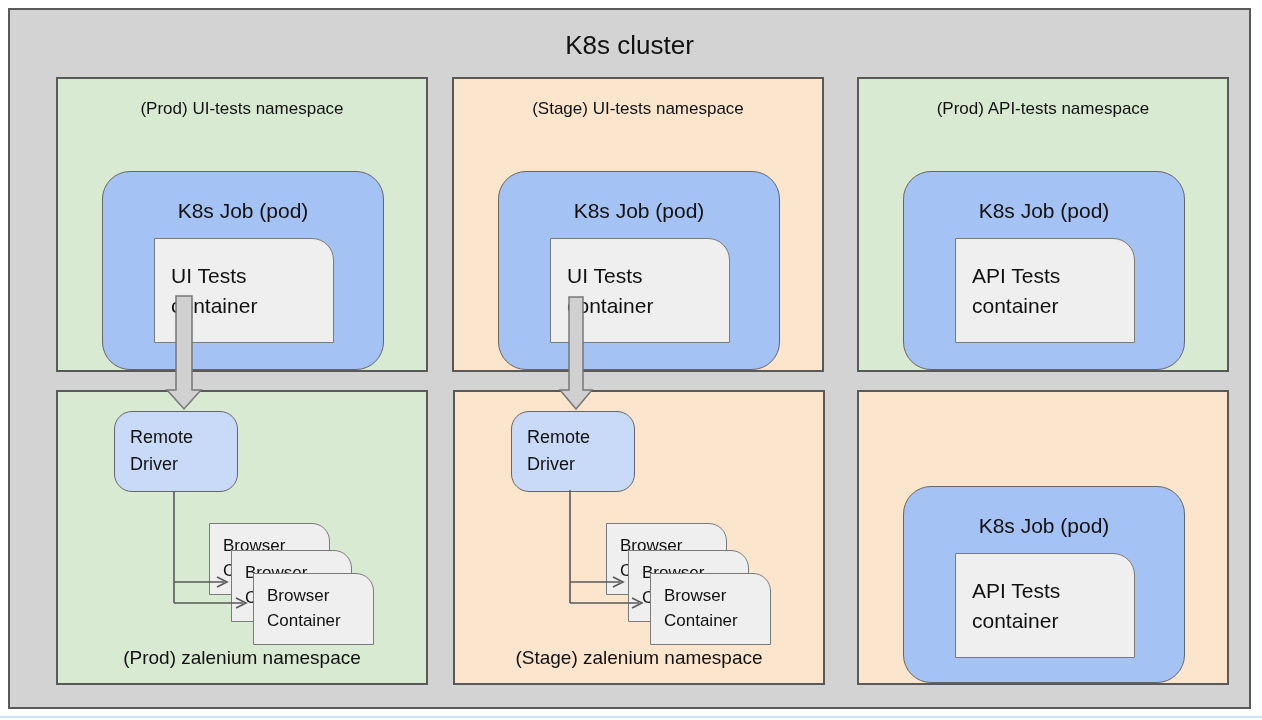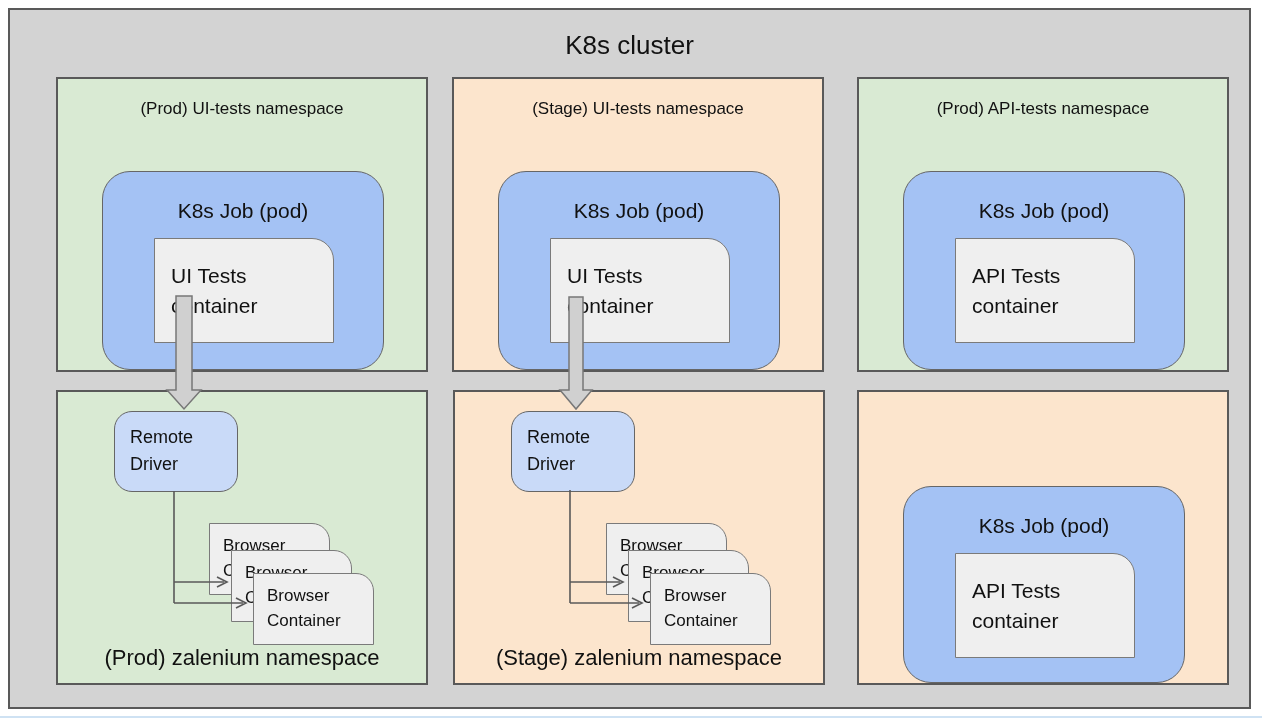--- a/index.html
+++ b/index.html
@@ -25,21 +25,21 @@
   .p-prod-ui{left:56px;top:77px;}
   .p-stage-ui{left:452px;top:77px;}
   .p-prod-api{left:857px;top:77px;}
   .p-prod-zal{left:56px;top:390px;}
   .p-stage-zal{left:453px;top:390px;}
   .p-stage-api{left:857px;top:390px;}
   .panel-title{
     position:absolute;left:0;top:17px;width:100%;text-align:center;
     font-size:17px;line-height:26px;
   }
-  .panel-title.bottom{top:auto;bottom:12px;font-size:22px;}
+  .panel-title.bottom{top:auto;bottom:12px;font-size:19px;}
   .job{
     position:absolute;left:44px;top:48px;width:282px;height:199px;
     background:var(--job-blue,#a4c2f4);border:1.5px solid #666666;
     border-radius:28px;box-sizing:border-box;margin-top:44px;
   }
   .p-stage-api .job{top:50px;height:197px;}
   .job-title{
     position:absolute;left:0;top:26px;width:100%;text-align:center;
     font-size:21px;line-height:26px;
   }

